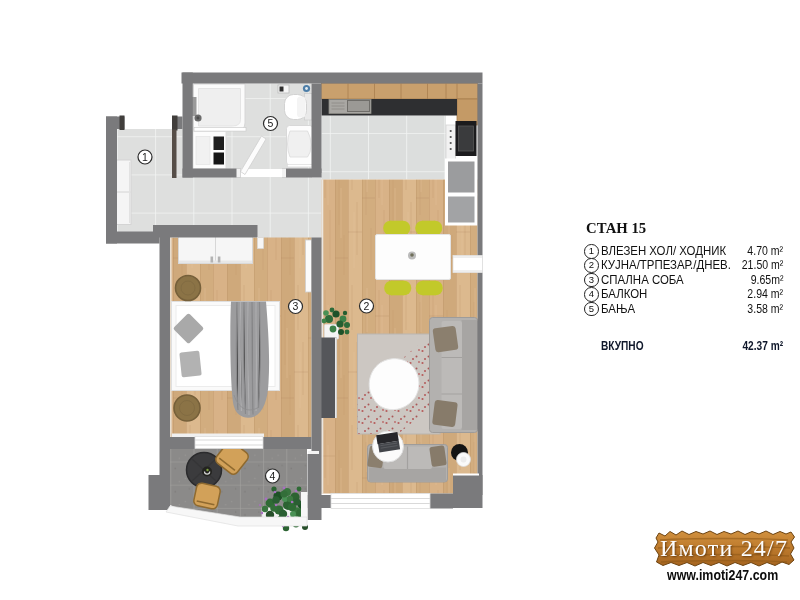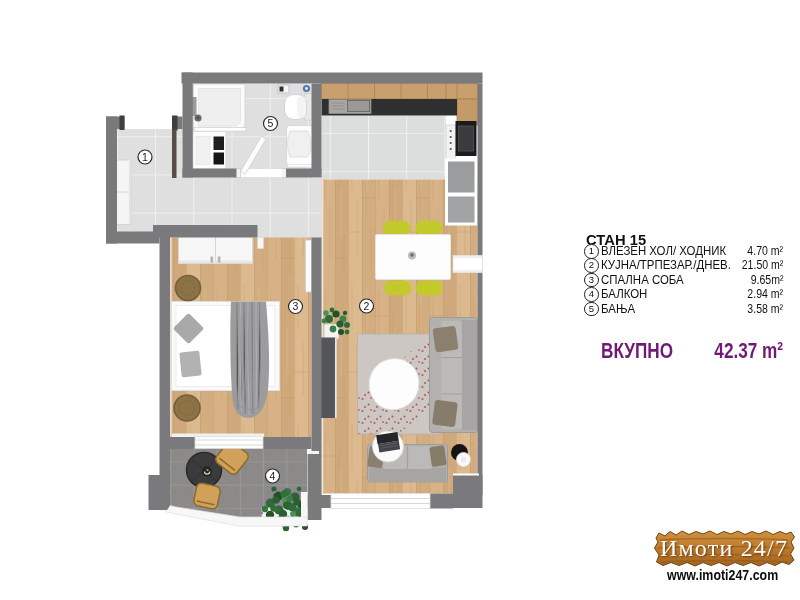--- a/index.html
+++ b/index.html
@@ -1,24 +1,24 @@
 <!DOCTYPE html>
 <html><head><meta charset="utf-8">
 <style>
 html,body{margin:0;padding:0;background:#fff;}
 #c{position:relative;width:800px;height:600px;overflow:hidden;font-family:"Liberation Sans",sans-serif;}
 #c svg.plan{position:absolute;left:0;top:0;}
-.legend{position:absolute;left:586px;top:231px;width:200px;}
+.legend{position:absolute;left:586px;top:219px;width:200px;font-family:Liberation Serif, serif;}
 .lt{font-size:15.5px;font-weight:bold;color:#111;letter-spacing:0;display:inline-block;transform-origin:left top;transform:scaleX(.95);}
 .rows{position:absolute;left:583px;top:243px;width:201px;}
 .row{position:relative;height:14.45px;font-size:13px;color:#111;white-space:nowrap;}
 .num{position:absolute;left:1px;top:1px;width:12.6px;height:12.6px;border:1.2px solid #222;border-radius:50%;font-size:9.5px;text-align:center;line-height:12.6px;background:#fff;}
 .lbl{position:absolute;left:18px;top:0;transform-origin:left top;transform:scaleX(.88);}
 .val{position:absolute;right:1px;top:0;transform-origin:right top;transform:scaleX(.81);}
-.tot{position:absolute;left:601px;top:338px;width:182px;font-size:22px;font-weight:bold;color:#701a75;white-space:nowrap;}
+.tot{position:absolute;left:601px;top:338px;width:182px;font-size:13px;font-weight:bold;color:#0f172a;white-space:nowrap;}
 .tot .tn{display:inline-block;transform-origin:left top;transform:scaleX(.78);}
 .tot .tv{position:absolute;right:0;top:0;transform-origin:right top;transform:scaleX(.78);}
 .url{position:absolute;left:667px;top:566px;font-size:15.5px;font-weight:bold;color:#0c0c0c;letter-spacing:0;transform-origin:left top;transform:scaleX(.8);}
 </style></head><body>
 <div id="c">
 <svg class="plan" width="800" height="600" viewBox="0 0 800 600">
 <defs>
 <pattern id="wd" patternUnits="userSpaceOnUse" width="54" height="140" x="321" y="0">
  <rect x="0" y="0" width="14" height="140" fill="#d8b287"></rect>
  <rect x="14" y="0" width="13" height="140" fill="#cfa97b"></rect>

